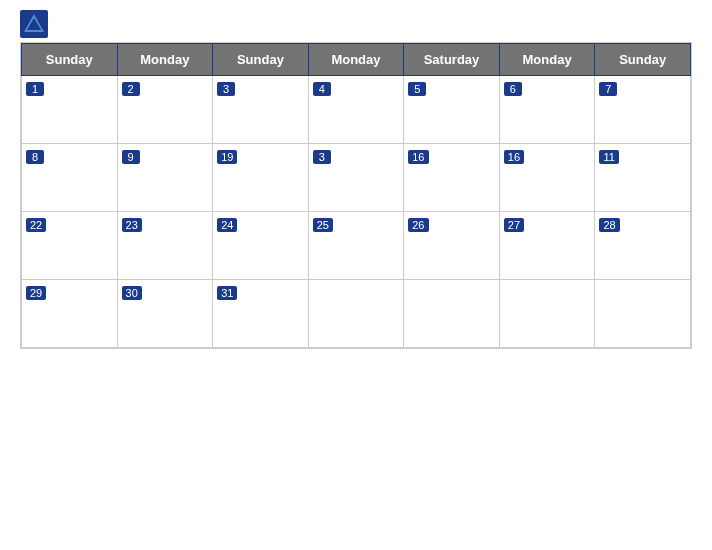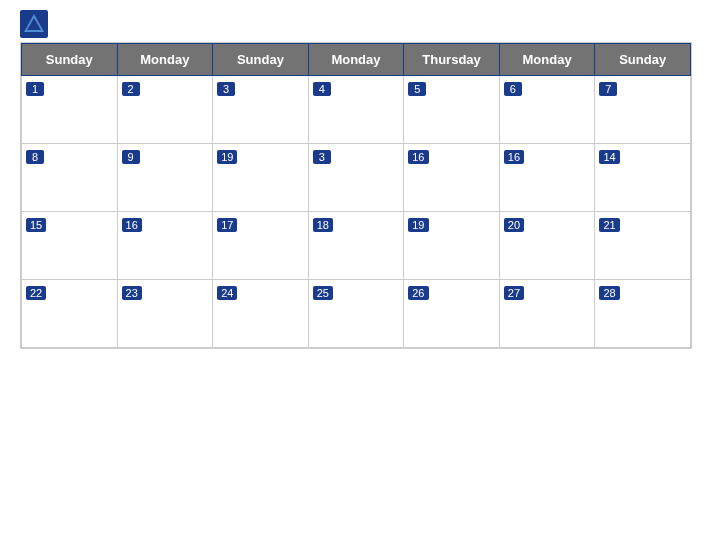--- a/index.html
+++ b/index.html
@@ -130,21 +130,21 @@
 </div>
 
 <div class="calendar-container">
   <table>
     <thead>
       <tr>
       <th>Sunday</th>
           <th>Monday</th>
           <th>Sunday</th>
           <th>Monday</th>
-          <th>Thursday</th>
+          <th>Saturday</th>
           <th>Monday</th>
           <th>Sunday</th>
         </tr>
     </thead>
     <tbody>
     <tr class="week-row">
           <td><span class="day-number">1</span></td>
           <td><span class="day-number">2</span></td>
           <td><span class="day-number">3</span></td>
           <td><span class="day-number">4</span></td>
@@ -152,35 +152,35 @@
           <td><span class="day-number">6</span></td>
           <td><span class="day-number">7</span></td>
         </tr>
         <tr class="week-row">
           <td><span class="day-number">8</span></td>
           <td><span class="day-number">9</span></td>
           <td><span class="day-number">19</span></td>
           <td><span class="day-number">3</span></td>
           <td><span class="day-number">16</span></td>
           <td><span class="day-number">16</span></td>
-          <td><span class="day-number">14</span></td>
-        </tr>
-        <tr class="week-row">
-          <td><span class="day-number">15</span></td>
-          <td><span class="day-number">16</span></td>
-          <td><span class="day-number">17</span></td>
-          <td><span class="day-number">18</span></td>
-          <td><span class="day-number">19</span></td>
-          <td><span class="day-number">20</span></td>
-          <td><span class="day-number">21</span></td>
+          <td><span class="day-number">11</span></td>
         </tr>
         <tr class="week-row">
           <td><span class="day-number">22</span></td>
           <td><span class="day-number">23</span></td>
           <td><span class="day-number">24</span></td>
           <td><span class="day-number">25</span></td>
           <td><span class="day-number">26</span></td>
           <td><span class="day-number">27</span></td>
           <td><span class="day-number">28</span></td>
         </tr>
+        <tr class="week-row">
+          <td><span class="day-number">29</span></td>
+          <td><span class="day-number">30</span></td>
+          <td><span class="day-number">31</span></td>
+          <td class="empty-cell"></td>
+          <td class="empty-cell"></td>
+          <td class="empty-cell"></td>
+          <td class="empty-cell"></td>
+        </tr>
       </tbody>
   </table>
 </div>
 
 </body></html>

